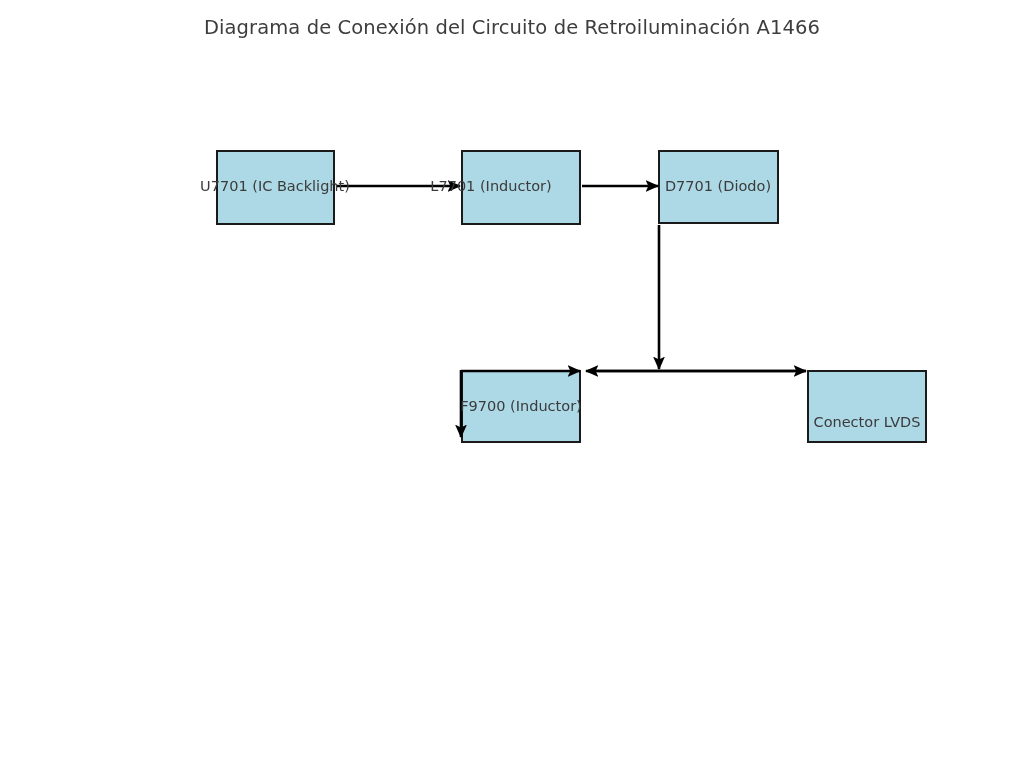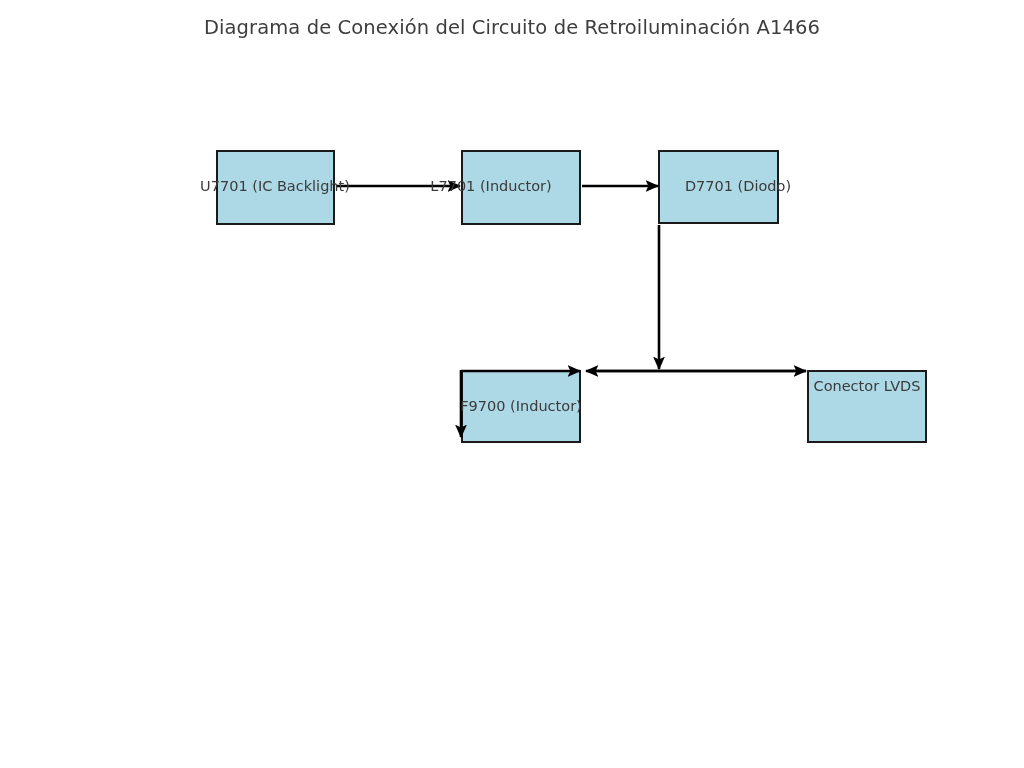--- a/index.html
+++ b/index.html
@@ -58,23 +58,23 @@
   
   #node-u7701   { left: 216px; top: 150px; width: 119px; height: 75px; }
   #node-l7701   { left: 461px; top: 150px; width: 120px; height: 75px; }
   #node-d7701   { left: 658px; top: 150px; width: 121px; height: 74px; }
   #node-f9700   { left: 461px; top: 370px; width: 120px; height: 73px; }
   #node-lvds    { left: 807px; top: 370px; width: 120px; height: 73px; }
 
   
   #label-u7701  { left: 275px; top: 186px; }
   #label-l7701  { left: 491px; top: 186px; }
-  #label-d7701  { left: 718px; top: 186px; margin-left: 20px; }
+  #label-d7701  { left: 718px; top: 186px; }
   #label-f9700  { left: 521px; top: 406px; }
-  #label-lvds   { left: 867px; top: 386px; }
+  #label-lvds   { left: 867px; top: 422px; }
 
   #edges {
     position: absolute;
     left: 0;
     top: 0;
     width: 1024px;
     height: 768px;
     z-index: 4;
     pointer-events: none;
   }

